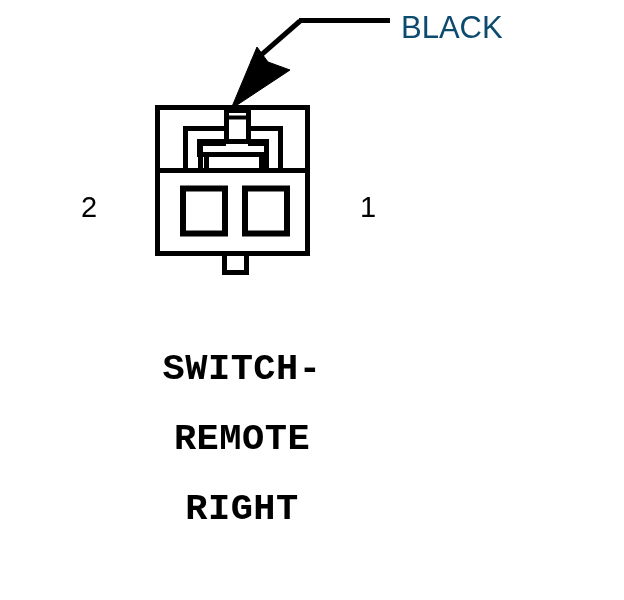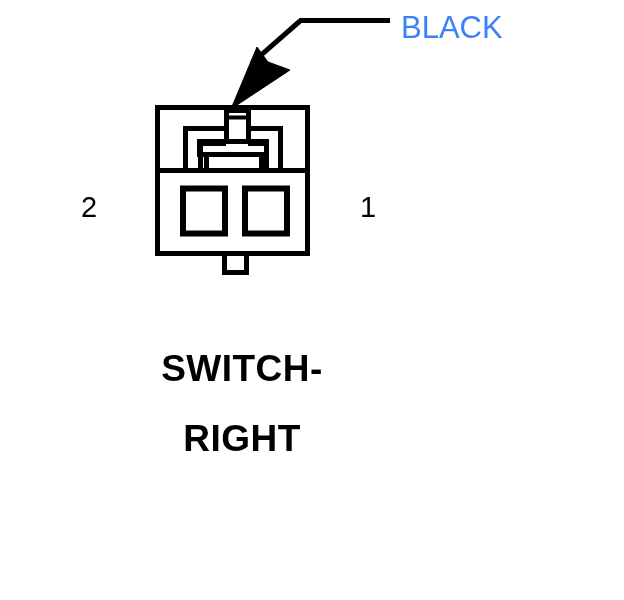--- a/index.html
+++ b/index.html
@@ -25,21 +25,21 @@
     display: block;
   }
   .wire-label {
     position: absolute;
     left: 401px;
     top: 12px;
     font-family: "Liberation Sans", sans-serif;
     font-size: 31px;
     font-weight: 400;
     letter-spacing: 0px;
-    color: #3b82f6;
+    color: #0c4a6e;
     white-space: nowrap;
     line-height: 1;
   }
   .pin-number {
     position: absolute;
     font-family: "Liberation Sans", sans-serif;
     font-size: 29px;
     font-weight: 400;
     color: #000000;
     line-height: 1;
@@ -48,21 +48,21 @@
   #pin-2-label { left: 81px; top: 193px; }
   #pin-1-label { left: 360px; top: 193px; }
   #caption-block {
     position: absolute;
     left: 0px;
     top: 334px;
     width: 460px;
     text-align: center;
   }
   .caption-line {
-    font-family: Liberation Sans, sans-serif;
+    font-family: Liberation Mono, monospace;
     font-size: 37px;
     font-weight: bold;
     color: #000000;
     line-height: 70px;
     letter-spacing: 0.5px;
     white-space: nowrap;
     padding-left: 24px;
   }
 </style>
 </head>
@@ -114,16 +114,17 @@
   </svg>
 
   <div class="wire-label">BLACK</div>
 
   <div class="pin-number" id="pin-2-label">2</div>
 
   <div class="pin-number" id="pin-1-label">1</div>
 
   <div id="caption-block">
     <div class="caption-line">SWITCH-</div>
+    <div class="caption-line">REMOTE</div>
     <div class="caption-line">RIGHT</div>
   </div>
 
 </div>
 
 </body></html>

